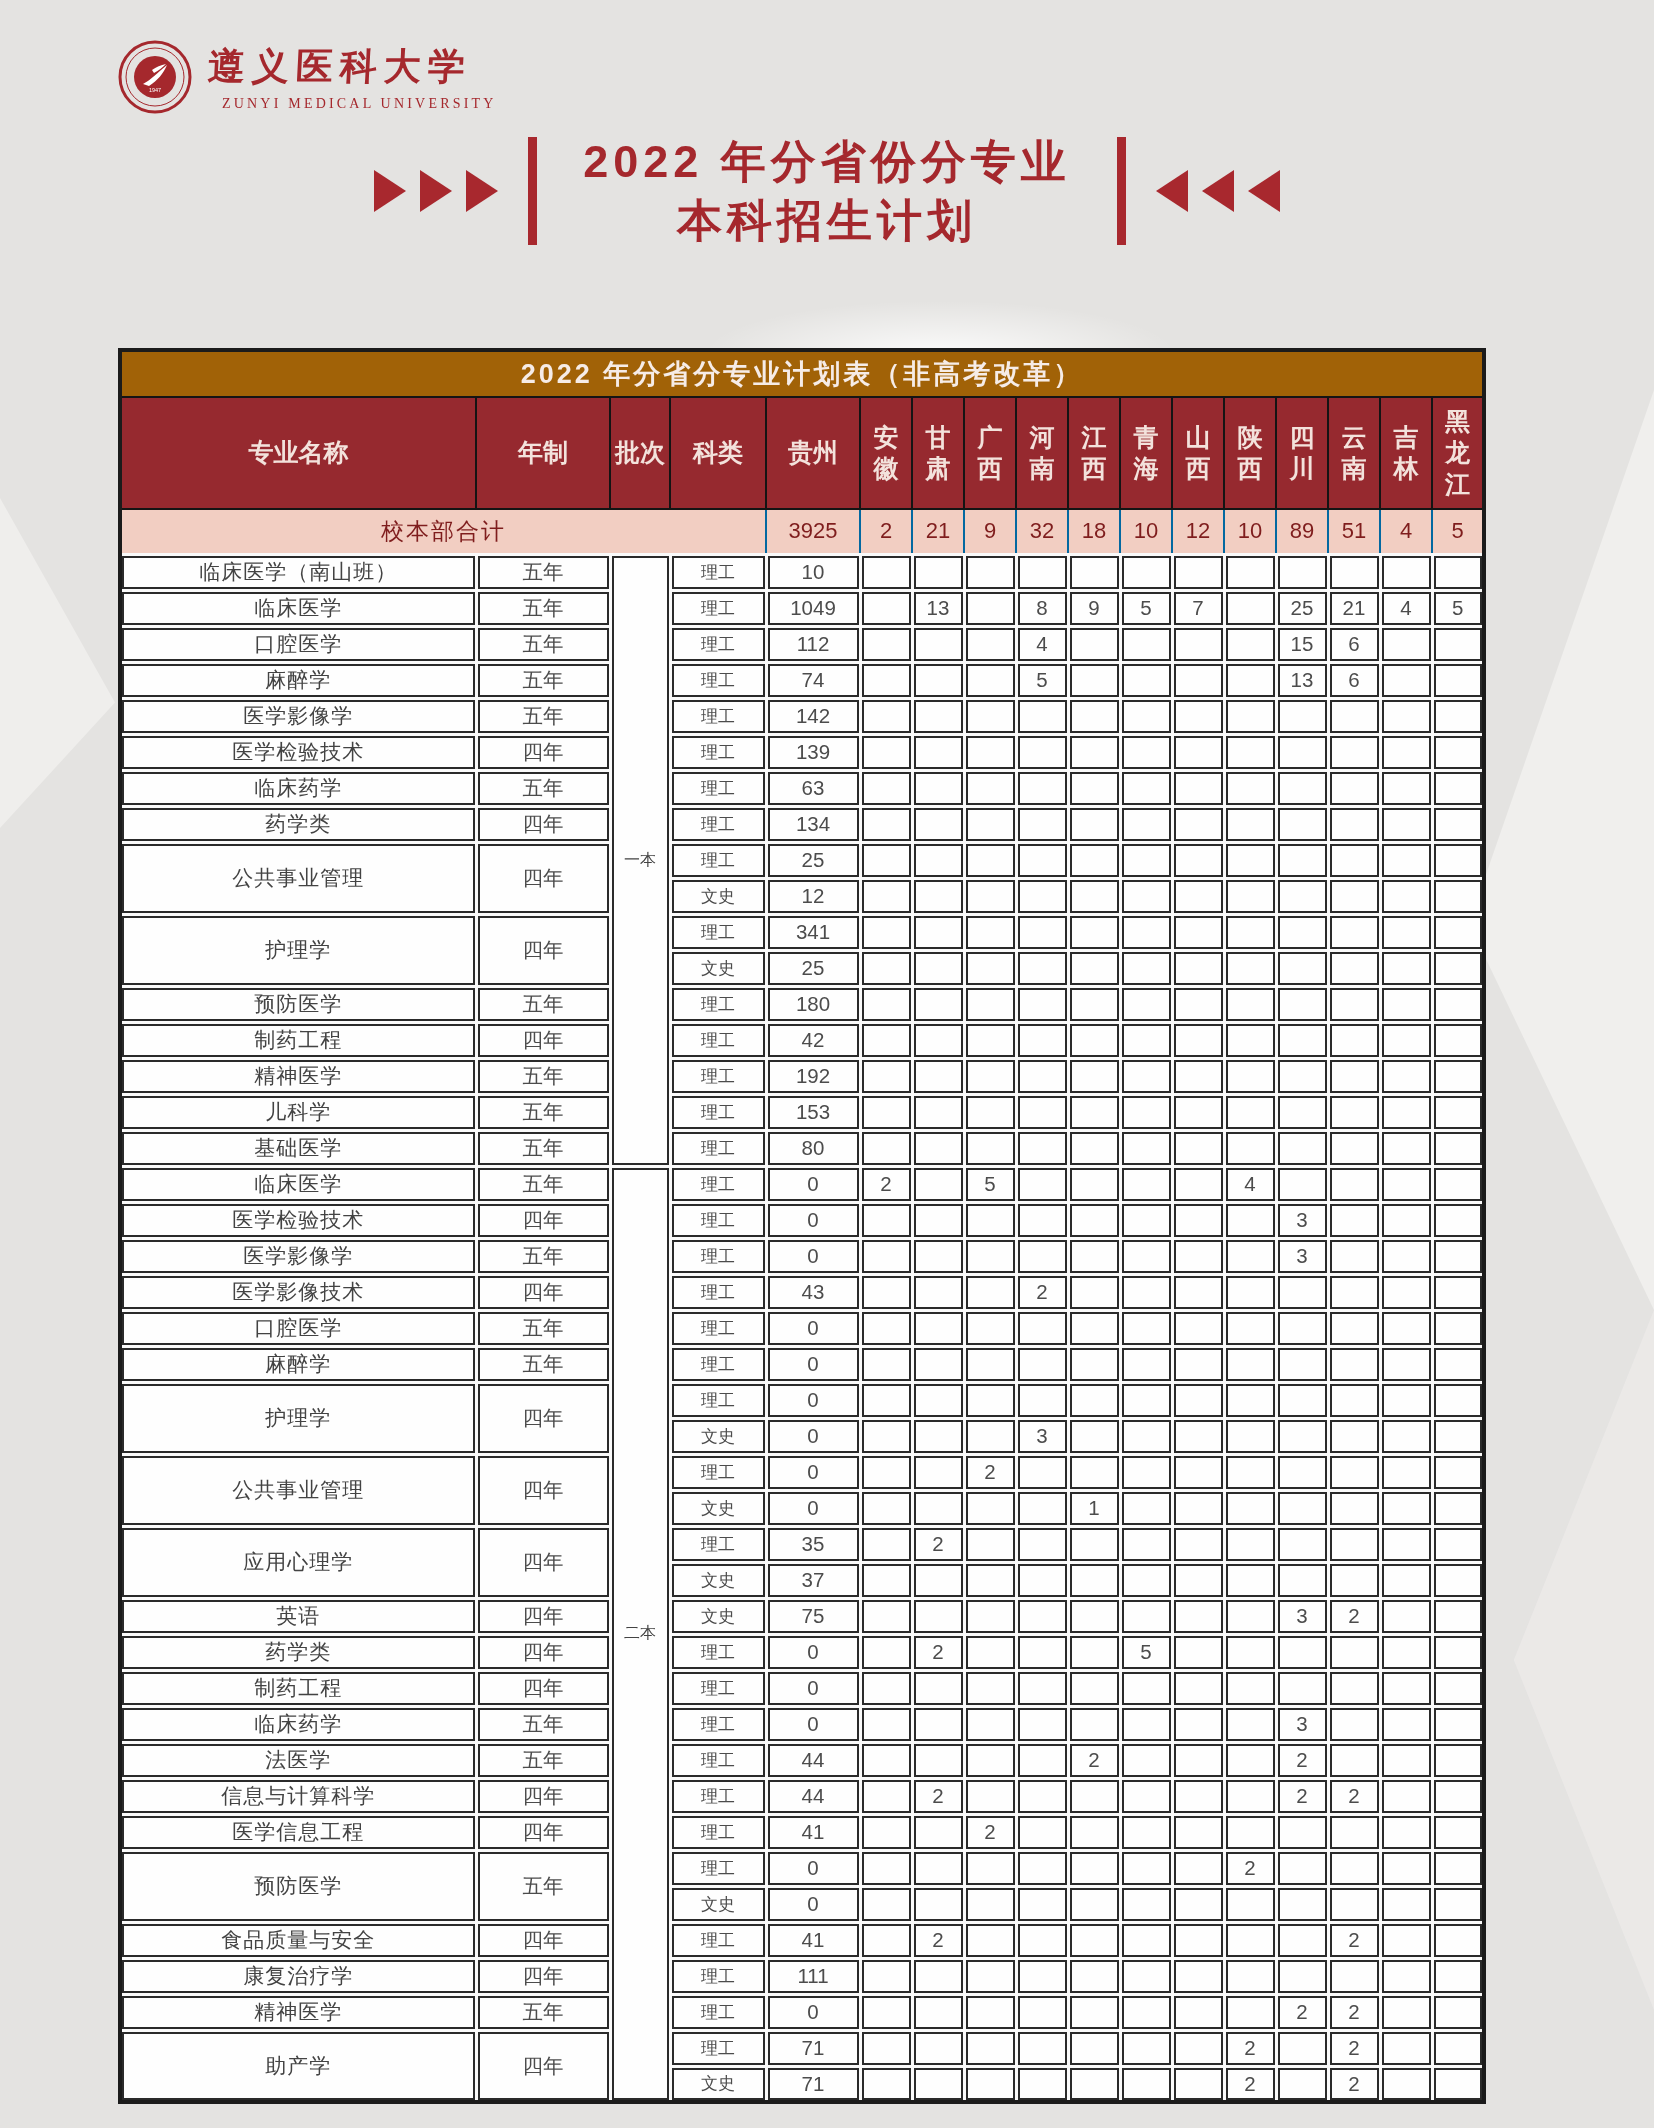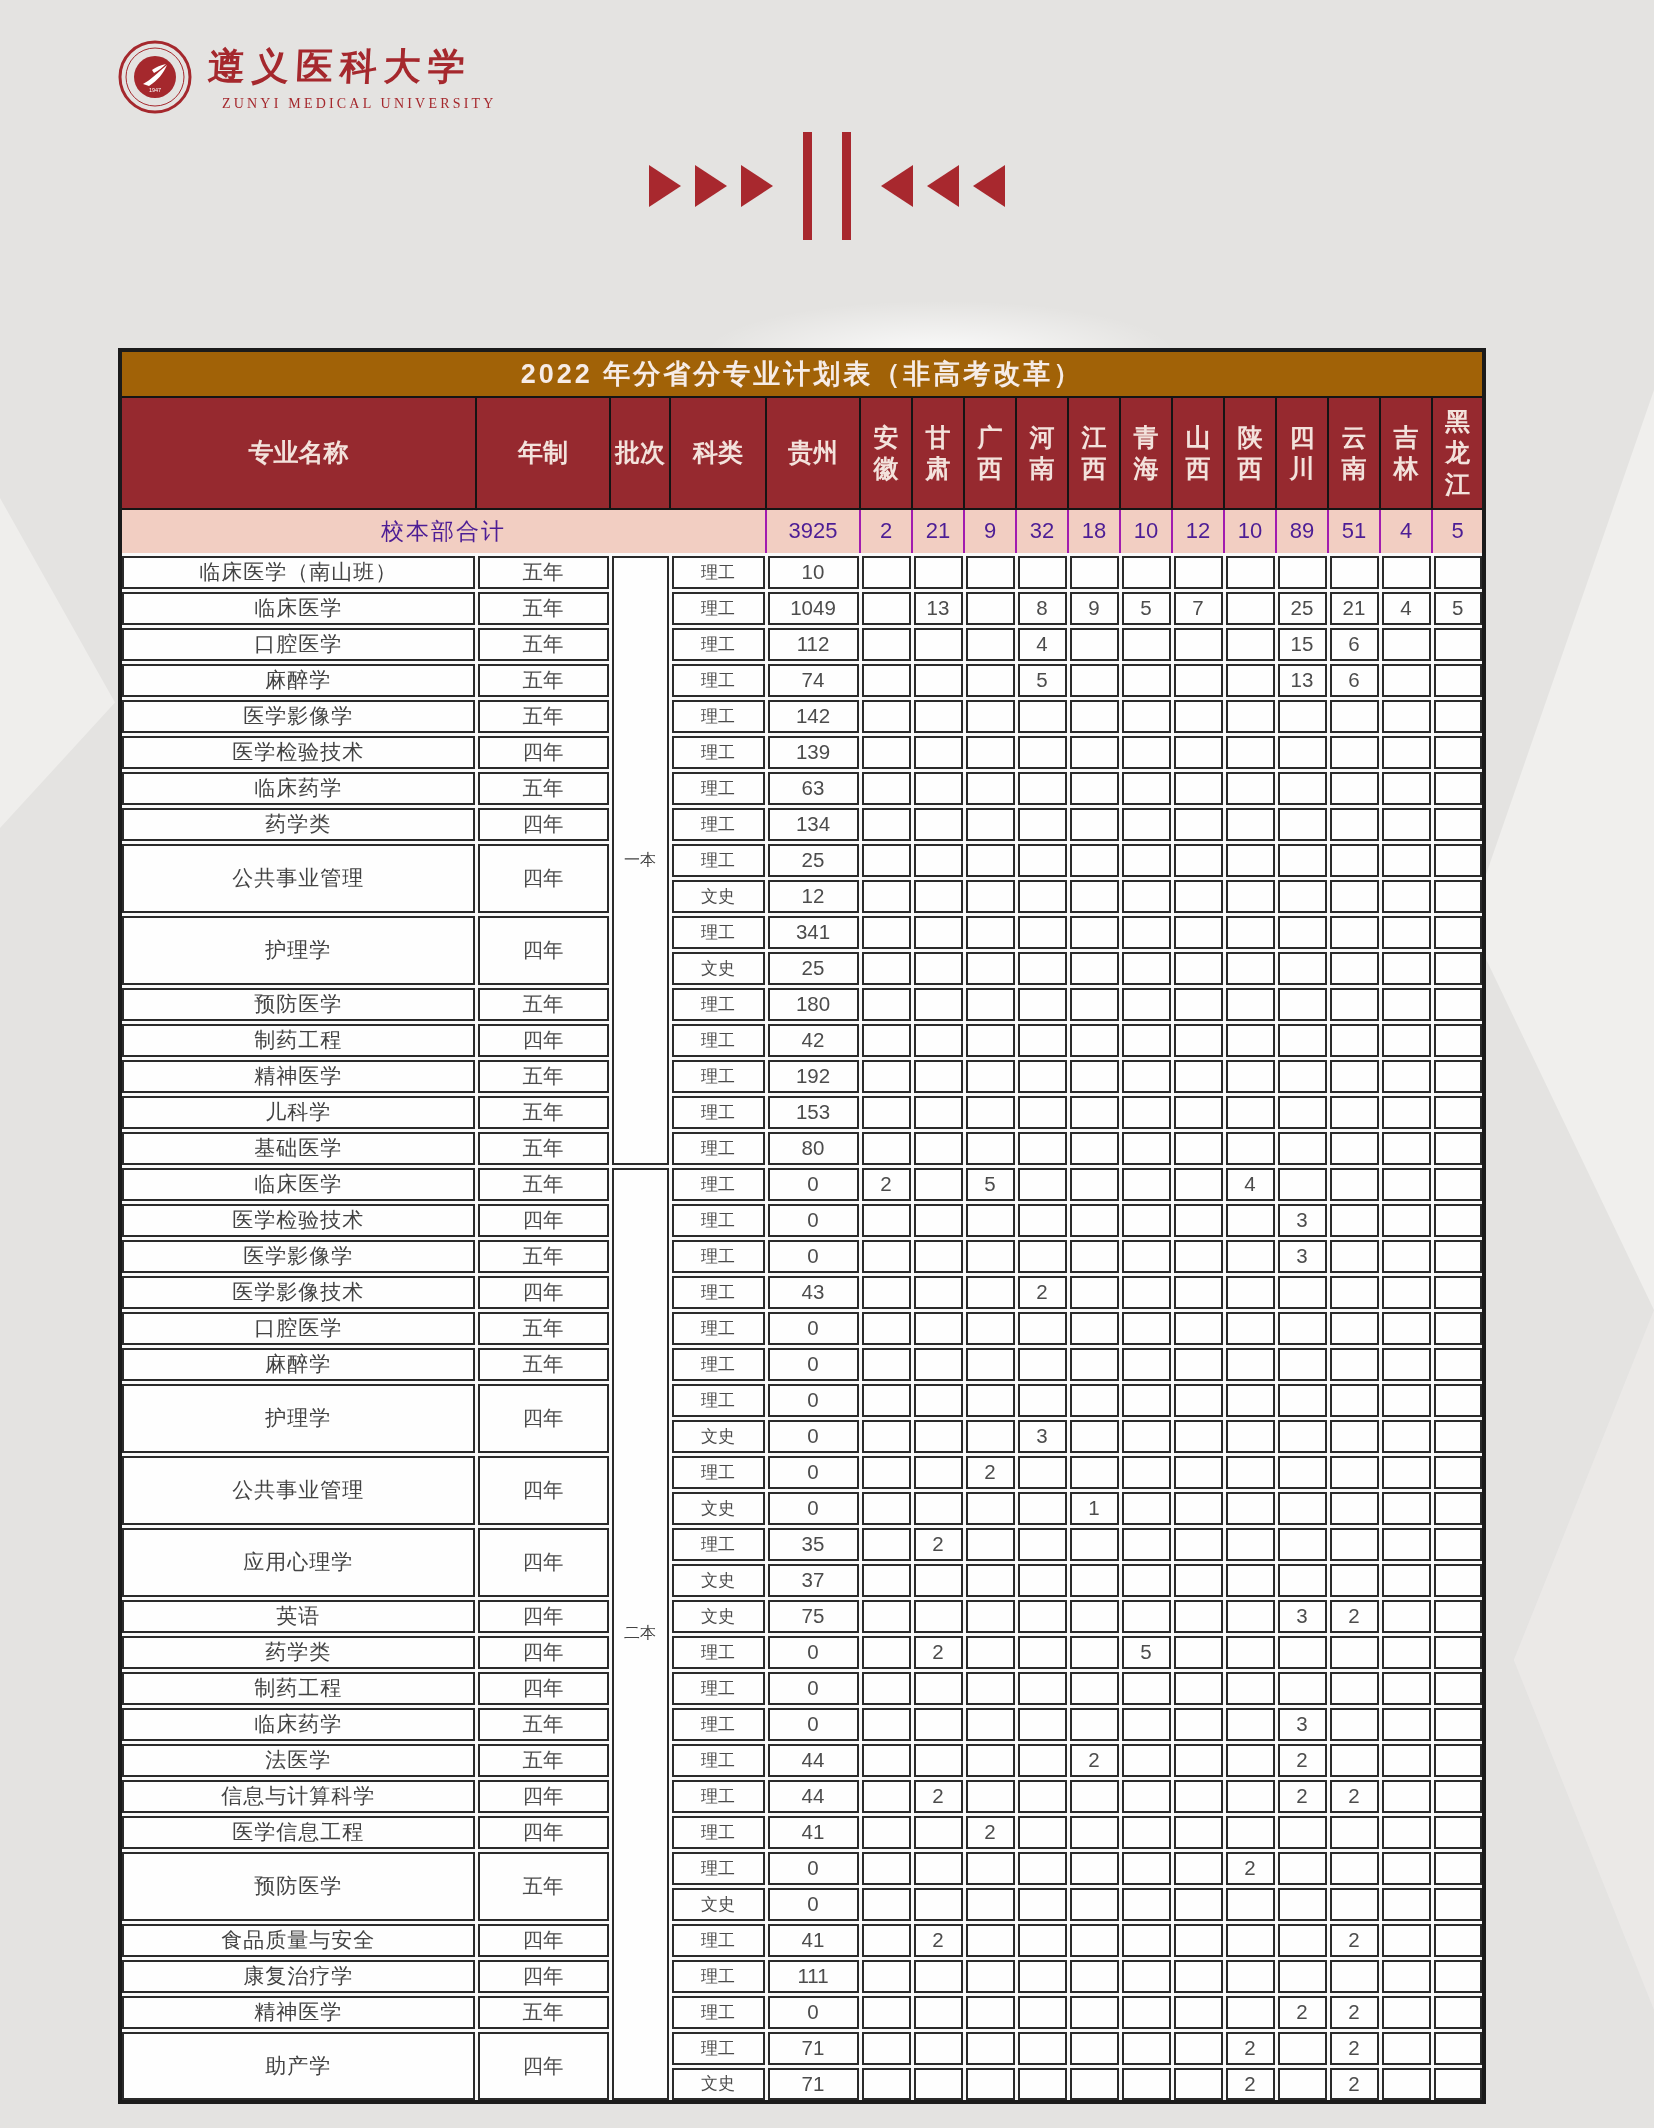--- a/index.html
+++ b/index.html
@@ -52,22 +52,22 @@
 
   .title-bar th {
     background: #a16207; color: #f6ece7; font-size: 27px; font-weight: 700;
     letter-spacing: 3px; height: 47px; border: 2px solid #141414;
   }
   .head-row th {
     background: #96292f; color: #f3e2dc; font-size: 25px; font-weight: 700;
     height: 112px; line-height: 1.25; border: 2px solid #141414; padding: 2px;
   }
   .total-row td {
-    background: #f2cec2; color: #4c1d95; font-size: 22px; height: 45px;
-    border: 2px solid #a21caf; box-shadow: inset 0 0 0 2px #2b2b2b00;
+    background: #f2cec2; color: #7f1d1d; font-size: 22px; height: 45px;
+    border: 2px solid #0369a1; box-shadow: inset 0 0 0 2px #2b2b2b00;
   }
   .total-row td.total-label { font-size: 23px; letter-spacing: 2px; }
 
   #plan-body td {
     background: #fefefe; color: #4c4c4c; font-size: 20.5px; height: 36px;
     border: 3px solid #fafafa; box-shadow: inset 0 0 0 2px #2a2a2a;
     padding: 2px 3px;
   }
   #plan-body td.name-cell  { font-size: 21px; color: #434343; letter-spacing: 1px; }
   #plan-body td.batch-cell { font-size: 16px; color: #434343; }
@@ -96,20 +96,24 @@
   </div>
 </div>
 
 <div class="banner">
   <span class="tri-group">
     <span class="tri tri-r"></span>
     <span class="tri tri-r"></span>
     <span class="tri tri-r"></span>
   </span>
   <span class="vbar"></span>
+  <div class="banner-title">
+    <div>2022 年分省份分专业</div>
+    <div>本科招生计划</div>
+  </div>
   <span class="vbar"></span>
   <span class="tri-group">
     <span class="tri tri-l"></span>
     <span class="tri tri-l"></span>
     <span class="tri tri-l"></span>
   </span>
 </div>
 
 <div class="table-wrap">
   <table class="plan">

